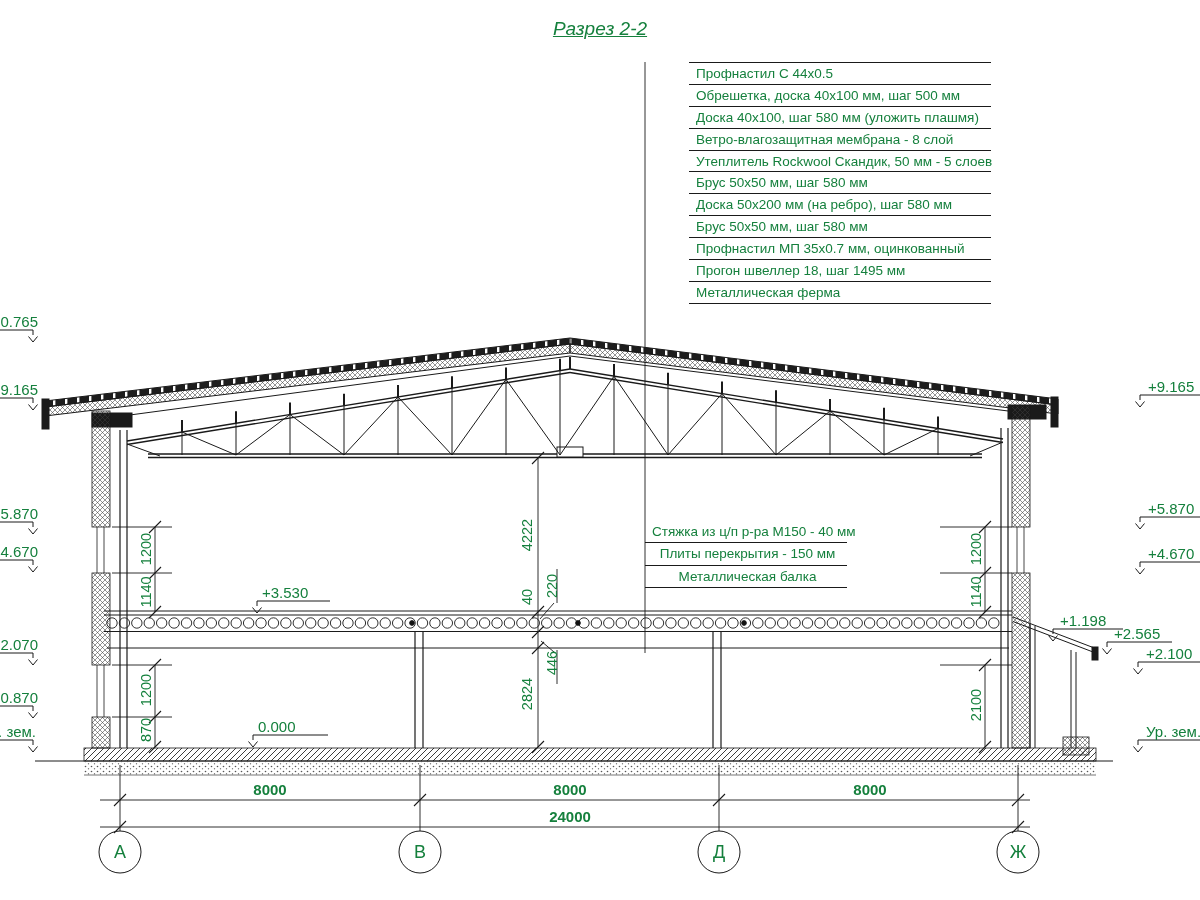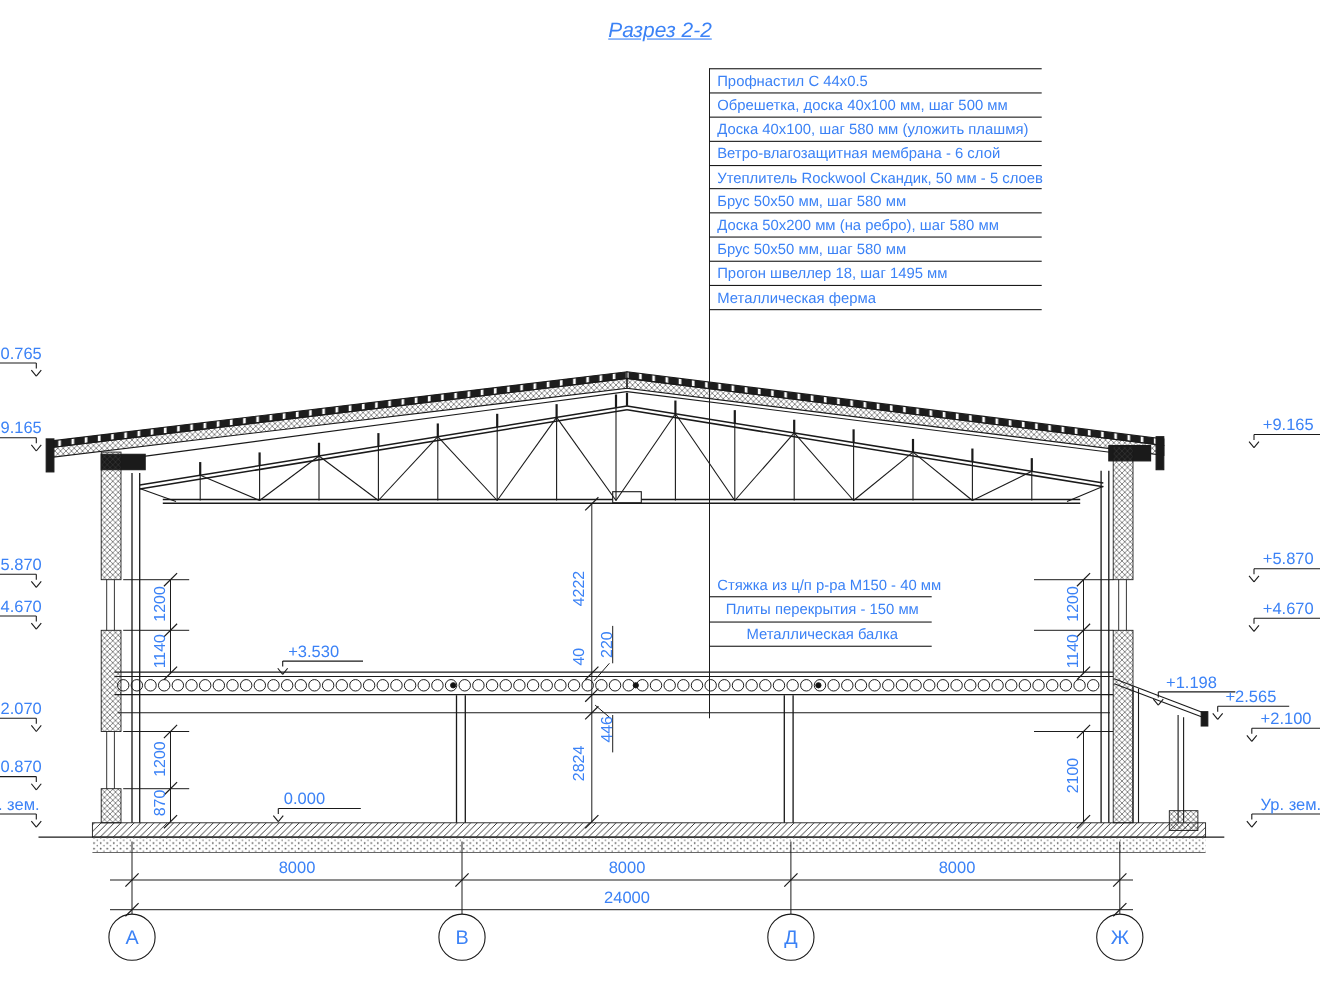--- a/index.html
+++ b/index.html
@@ -1,35 +1,35 @@
 <!DOCTYPE html>
 <html><head>
 <meta charset="utf-8">
 <style>
   html,body{margin:0;padding:0;background:#fff;}
   #page{position:relative;width:1200px;height:900px;overflow:hidden;background:#fff;
-        font-family:"Liberation Sans",sans-serif;color:#3b82f6;}
+        font-family:"Liberation Sans",sans-serif;color:#15803d;}
   svg{position:absolute;left:0;top:0;}
   .lbl{position:absolute;font-size:15px;white-space:nowrap;line-height:17px;}
   .r{text-align:right;}
   .rot{position:absolute;width:60px;text-align:center;font-size:14.5px;
        transform:rotate(-90deg);white-space:nowrap;line-height:20px;}
   .title{position:absolute;left:500px;top:18px;width:200px;text-align:center;
          font-size:19px;font-style:italic;text-decoration:underline;}
   .callouts{position:absolute;left:645px;border-top:1px solid #1a1a1a;}
   .callouts.noTop{border-top:none;text-align:center;}
   .callouts .row{border-bottom:1px solid #1a1a1a;padding:0 4px 0 7px;
                  font-size:13.5px;white-space:nowrap;}
-  .top-callouts{top:62px;width:302px;}
+  .top-callouts{top:62px;width:302px;margin-left:44px;}
   .top-callouts .row{height:20.9px;line-height:21.4px;}
   .mid-callouts{top:521px;width:202px;}
   .mid-callouts .row{height:21.4px;line-height:21.8px;}
   .ax{position:absolute;width:42px;height:42px;text-align:center;line-height:42px;
       font-size:18px;}
-  .dim{position:absolute;font-size:15px;transform:translateX(-50%);white-space:nowrap;}
+  .dim{position:absolute;font-size:15px;transform:translateX(-50%);white-space:nowrap;font-weight:bold;}
 </style>
 </head>
 <body>
 
 <div id="page">
 
   <svg id="cv" width="1200" height="900" viewBox="0 0 1200 900">
     <defs>
       <pattern id="ch" width="5" height="5" patternUnits="userSpaceOnUse">
         <path d="M0 5L5 0M0 0L5 5" stroke="#3a3a3a" stroke-width="0.55"></path>
@@ -374,25 +374,26 @@
       </g>
     </g>
   </svg>
 
   <div class="title">Разрез 2-2</div>
 
   <div class="callouts top-callouts">
     <div class="row">Профнастил С 44х0.5</div>
     <div class="row">Обрешетка, доска 40х100 мм, шаг 500 мм</div>
     <div class="row">Доска 40х100, шаг 580 мм (уложить плашмя)</div>
-    <div class="row">Ветро-влагозащитная мембрана - 6 слой</div>
+    <div class="row">Ветро-влагозащитная мембрана - 8 слой</div>
     <div class="row">Утеплитель Rockwool Скандик, 50 мм - 5 слоев</div>
     <div class="row">Брус 50х50 мм, шаг 580 мм</div>
     <div class="row">Доска 50х200 мм (на ребро), шаг 580 мм</div>
     <div class="row">Брус 50х50 мм, шаг 580 мм</div>
+    <div class="row">Профнастил МП 35х0.7 мм, оцинкованный</div>
     <div class="row">Прогон швеллер 18, шаг 1495 мм</div>
     <div class="row">Металлическая ферма</div>
   </div>
 
   <div class="callouts mid-callouts noTop">
     <div class="row">Стяжка из ц/п р-ра М150 - 40 мм</div>
     <div class="row">Плиты перекрытия - 150 мм</div>
     <div class="row">Металлическая балка</div>
   </div>
 

